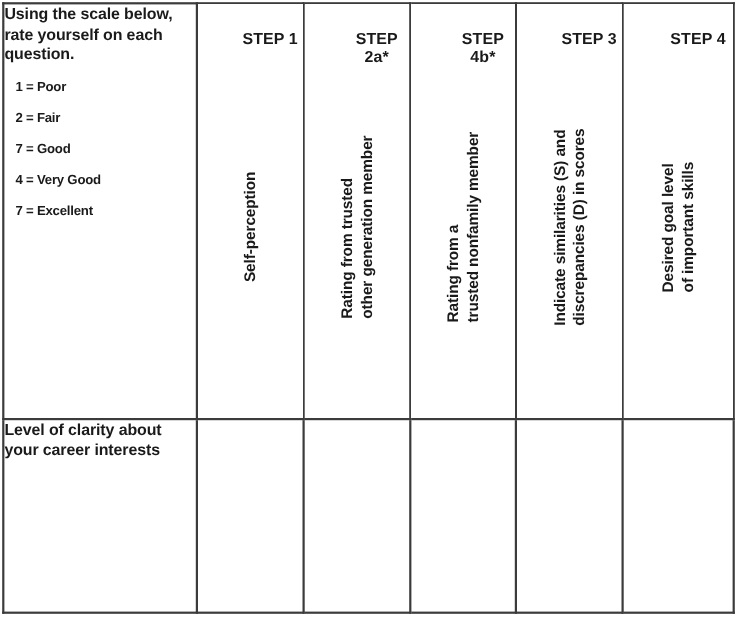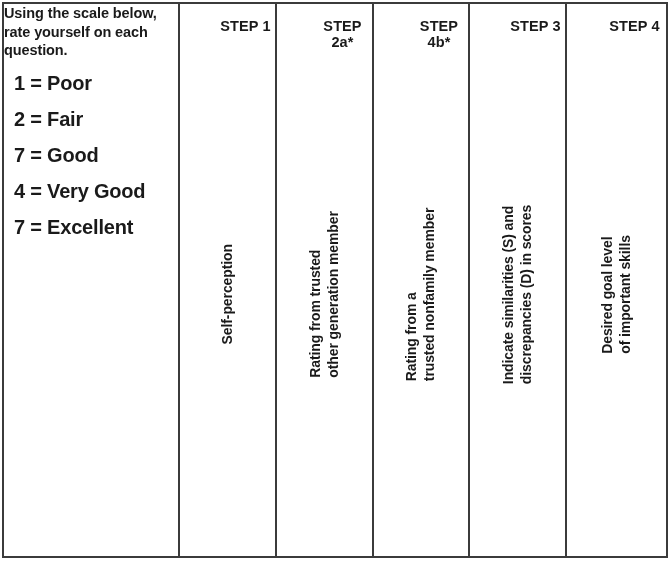--- a/index.html
+++ b/index.html
@@ -59,37 +59,37 @@
     line-height: 1.29;
     letter-spacing: -0.1px;
   }
 
   .scale-list {
     margin: 13px 0 0 0;
     padding: 0;
     list-style: none;
   }
   .scale-list li {
-    font-size: 20px;
+    font-size: 12px;
     font-weight: bold;
     line-height: 1.0;
     margin: 0 0 16px 10px;
     white-space: nowrap;
     letter-spacing: -0.2px;
   }
 
   
   .step-cell {
     position: relative;
   }
   .step-title {
     position: absolute;
     left: 0;
     right: 0;
-    top: 14px;
+    top: 24px;
     text-align: center;
     font-size: 14.5px;
     font-weight: bold;
     letter-spacing: 0.1px;
     margin-left: 36px;
   }
   .vert-wrap {
     position: absolute;
     left: 0;
     right: 0;
@@ -200,16 +200,24 @@
           <div class="vert-wrap two-line">
             <div class="vert-text">
               <span class="ln">Desired goal level</span>
               <span class="ln">of important skills</span>
             </div>
           </div>
         </td>
       </tr>
 
 
+      <tr class="data-row last">
+        <td class="row-label">Level of clarity about your career interests</td>
+        <td class="answer-cell"></td>
+        <td class="answer-cell"></td>
+        <td class="answer-cell"></td>
+        <td class="answer-cell"></td>
+        <td class="answer-cell"></td>
+      </tr>
     </tbody>
   </table>
 
 </div>
 
 </body></html>

